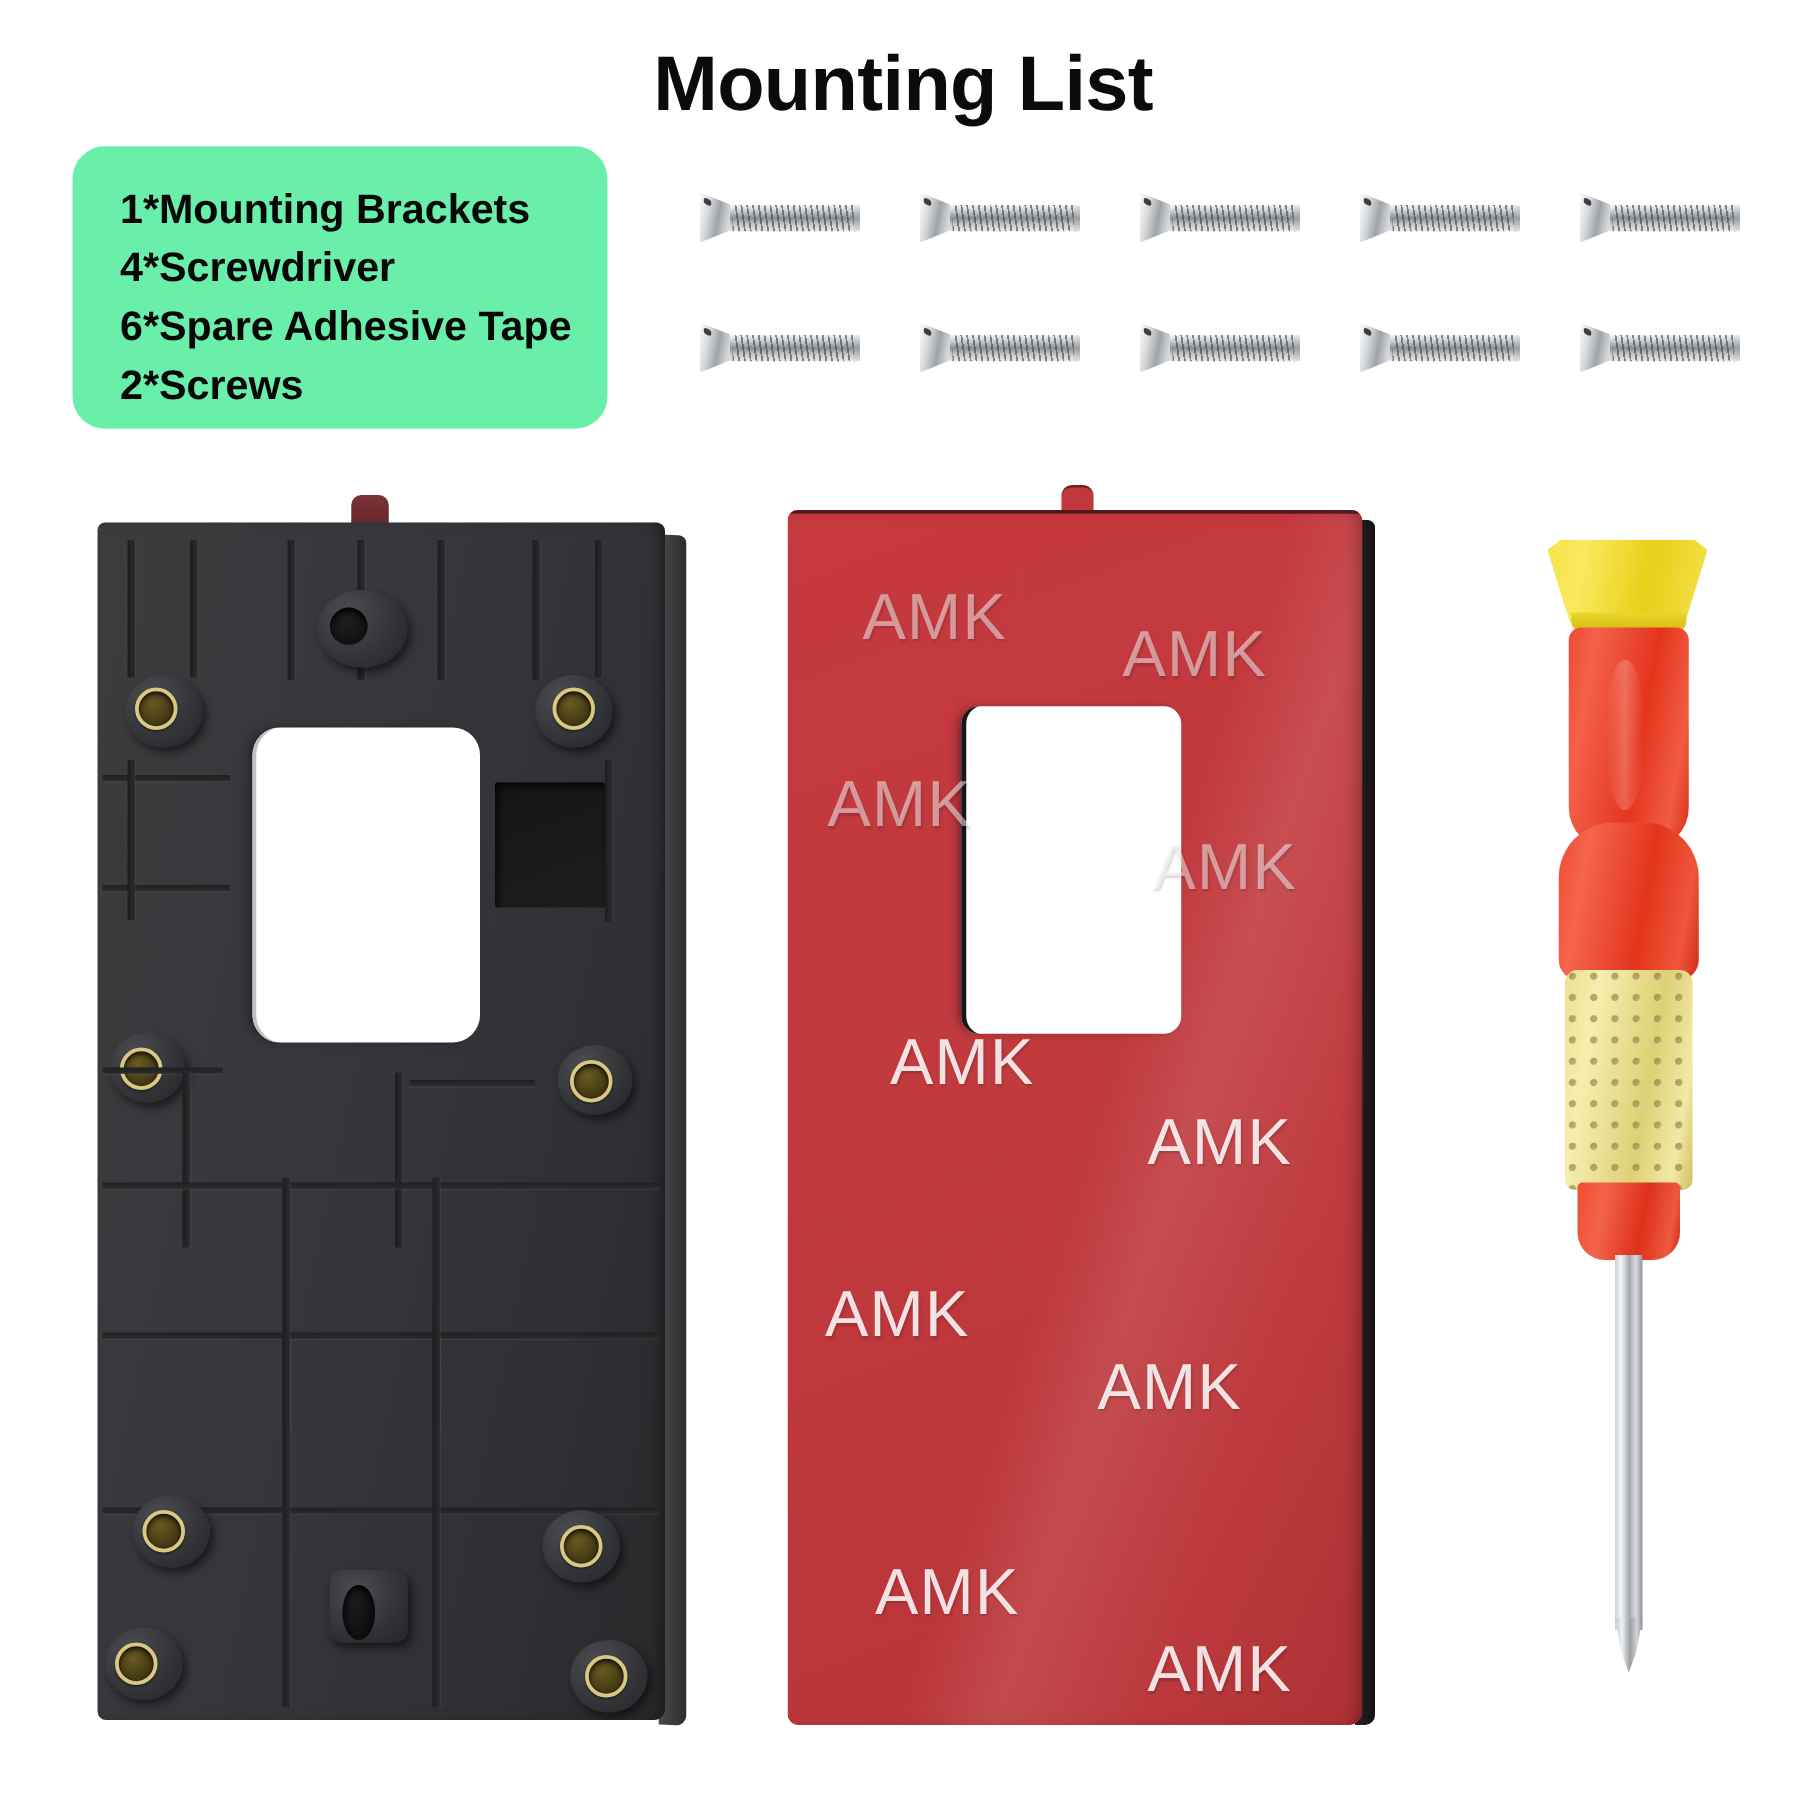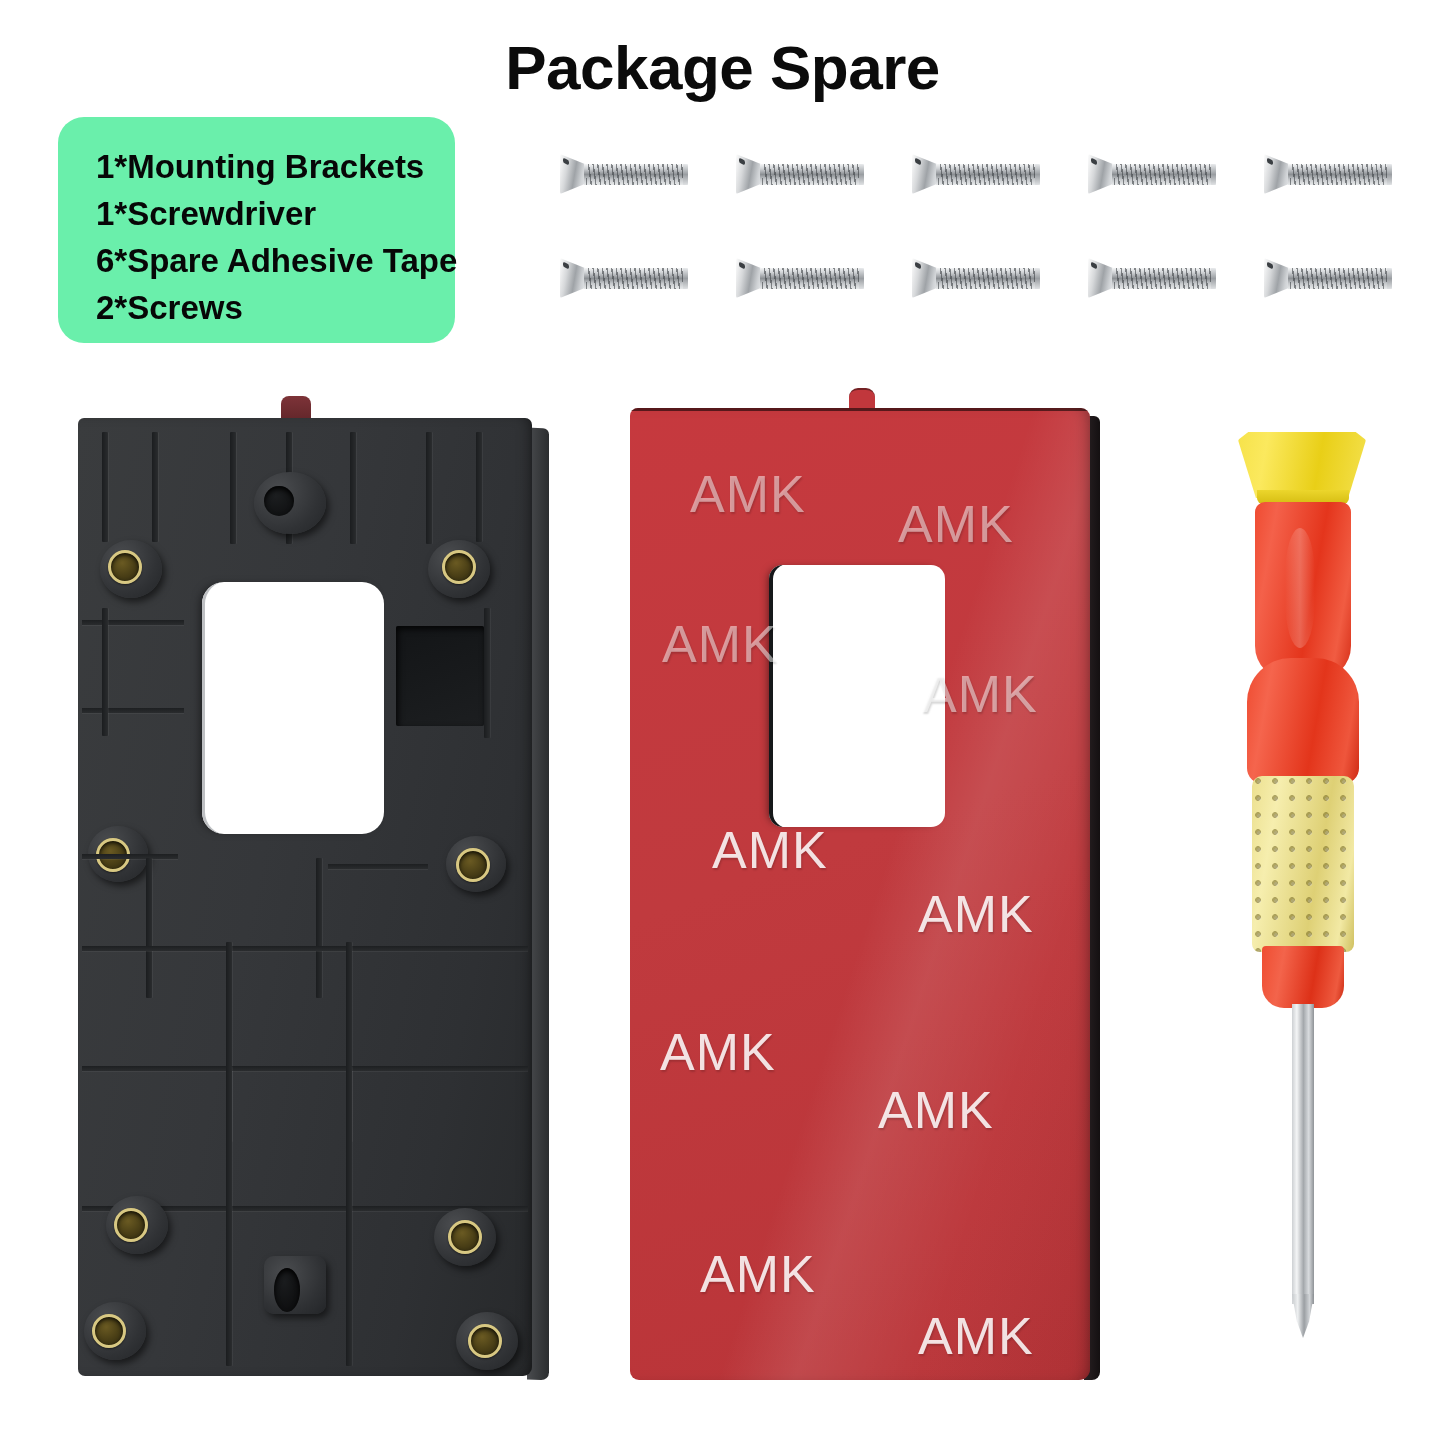--- a/index.html
+++ b/index.html
@@ -19,21 +19,21 @@
     font-size: 62px;
     font-weight: 700;
     letter-spacing: -0.5px;
     color: #0b0b0b;
   }
 
   
   .pkg-label {
     position: absolute;
     left: 58px; top: 117px;
-    width: 397px; height: 226px;
+    width: 428px; height: 226px;
     background: #6aefab;
     border-radius: 26px;
     padding: 26px 0 0 38px;
   }
   .pkg-line {
     font-size: 33px;
     font-weight: 700;
     color: #070707;
     line-height: 47px;
     white-space: nowrap;
@@ -282,25 +282,25 @@
     width: 22px; height: 44px;
     background: linear-gradient(90deg,#c6c9cc 0%,#eef0f1 26%,#9b9fa3 55%,#d2d5d8 80%,#85898d 100%);
     clip-path: polygon(0% 0%, 100% 0%, 78% 62%, 50% 100%, 22% 62%);
   }
 </style>
 </head>
 <body>
 
 <div id="stage">
 
-  <div class="title">Package Spare</div>
+  <div class="title">Mounting List</div>
 
   <div class="pkg-label">
     <div class="pkg-line">1*Mounting Brackets</div>
-    <div class="pkg-line">1*Screwdriver</div>
+    <div class="pkg-line">4*Screwdriver</div>
     <div class="pkg-line">6*Spare Adhesive Tape</div>
     <div class="pkg-line">2*Screws</div>
   </div>
 
   <div class="screw-grid" id="screwGrid">
       <div class="screw" style="left: 0px; top: 0px;">
         <div class="head"></div>
         <div class="slot"></div>
         <div class="shank"></div>
         <div class="thread"></div>

